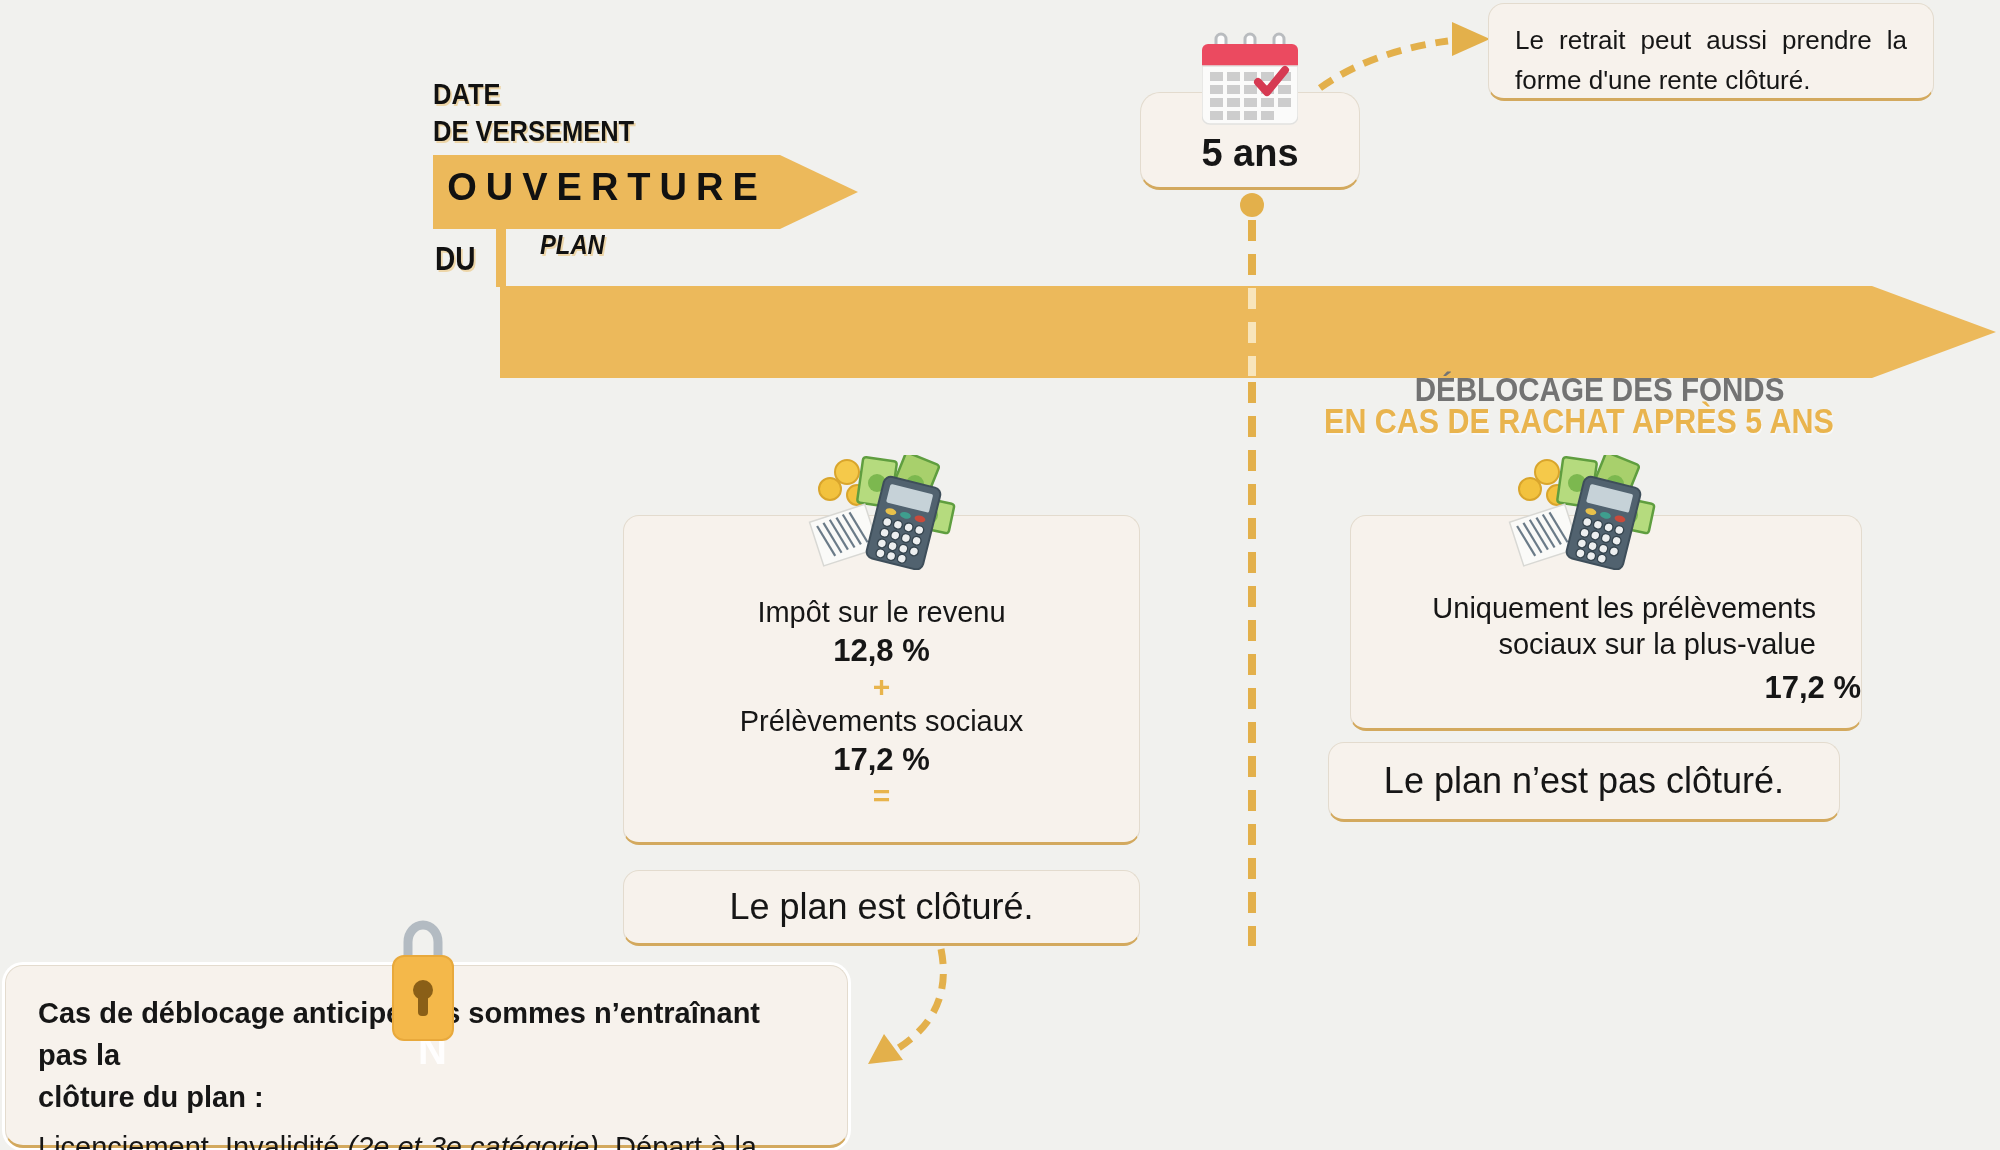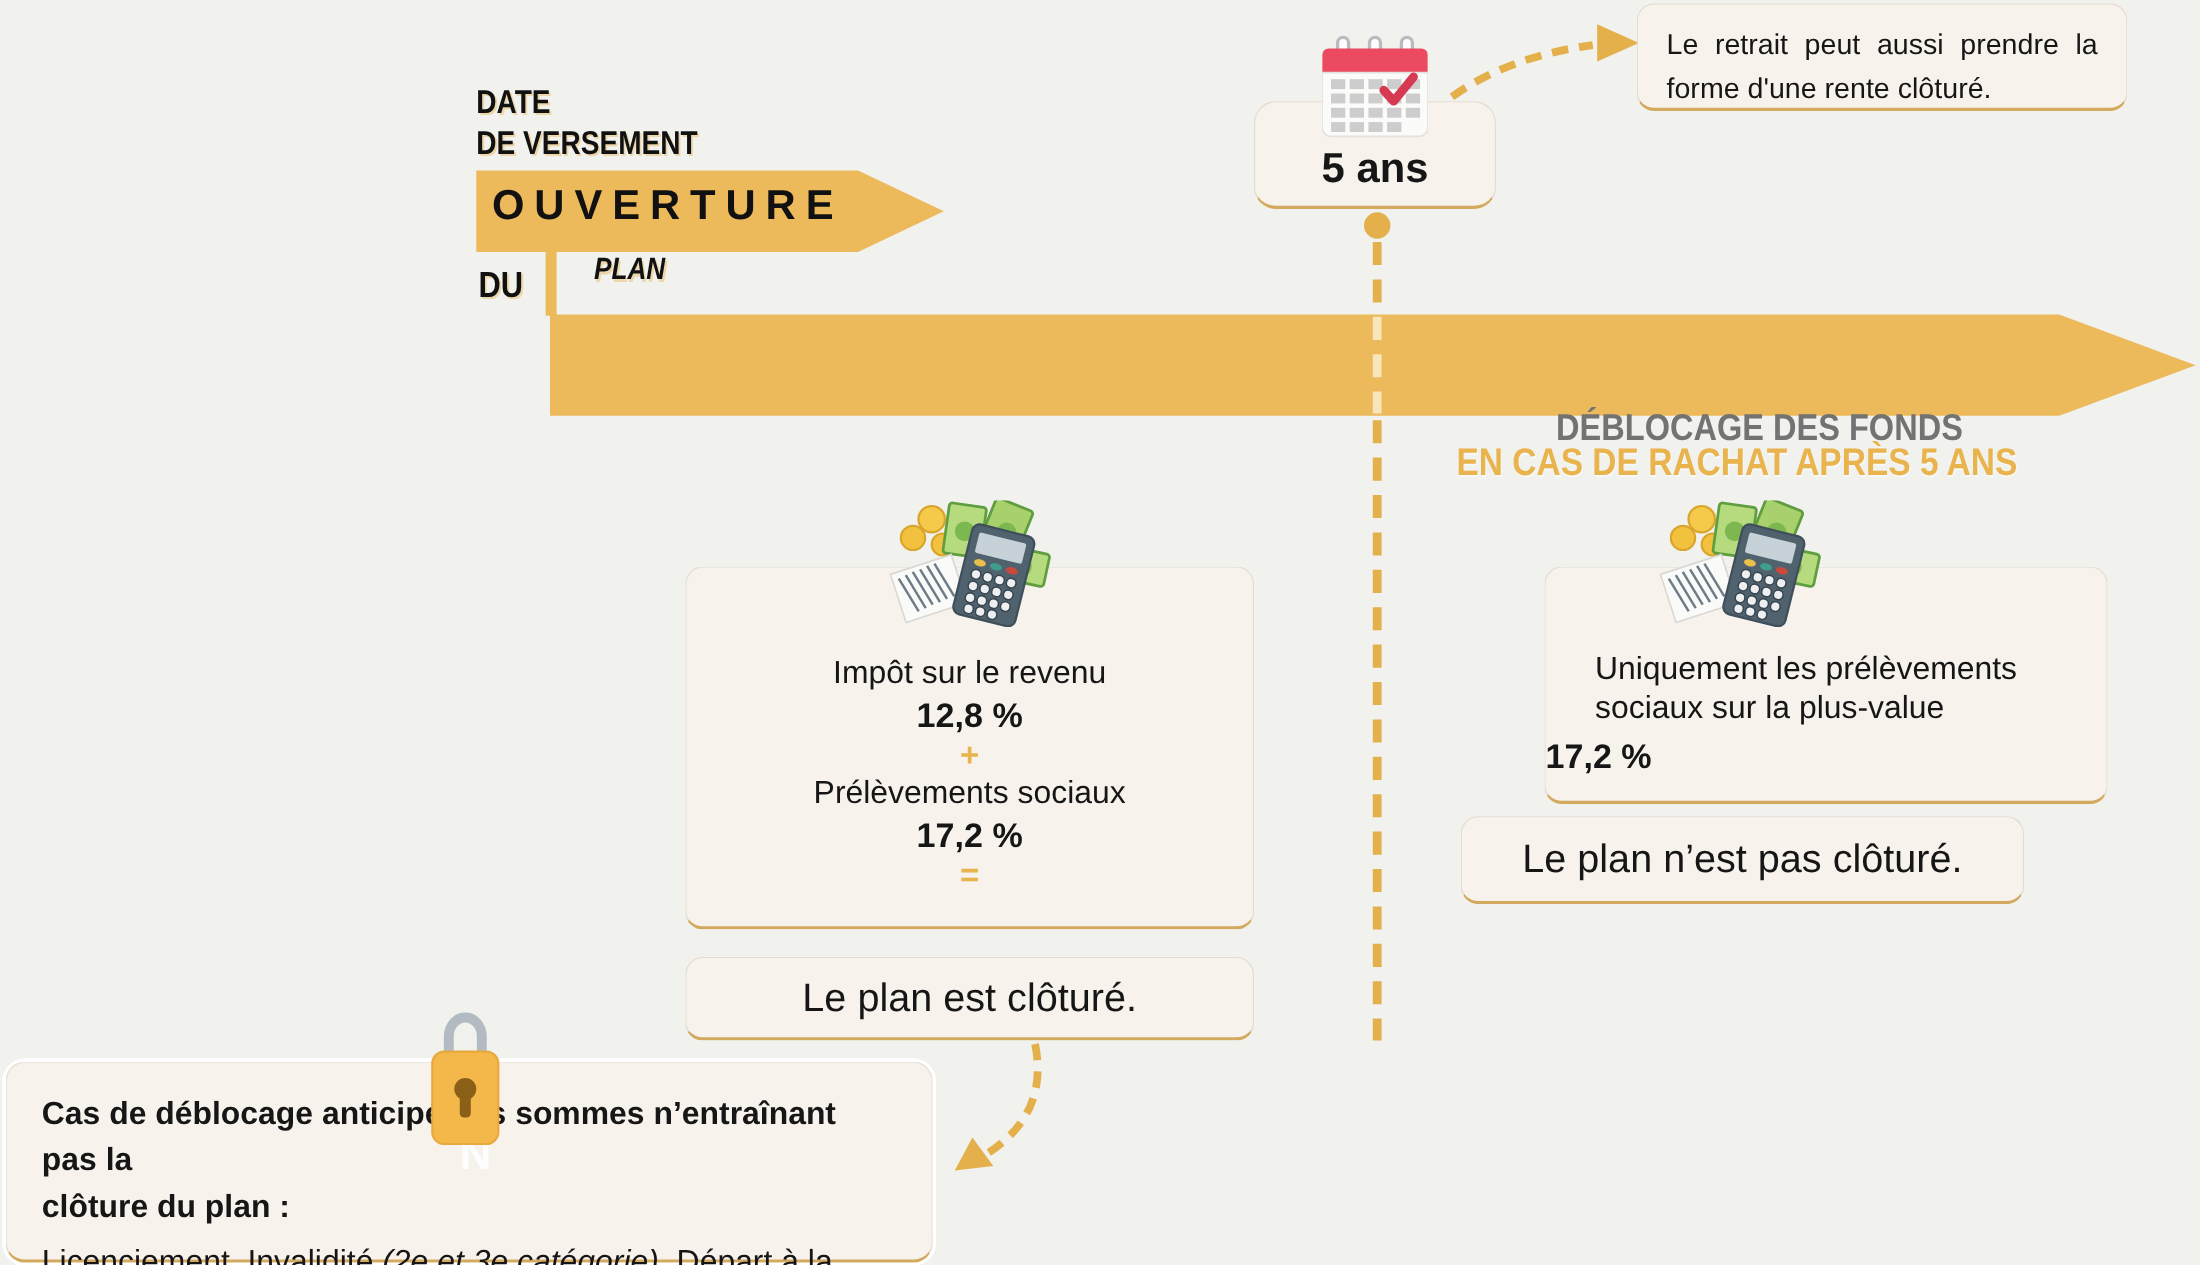--- a/index.html
+++ b/index.html
@@ -183,21 +183,21 @@
   <span class="abs" style="left:808px;top:455px;">
     <svg width="150" height="115" viewBox="0 0 150 115">
         <use href="#money-calc"></use>
       </svg>
   </span>
 
   <div class="box centered status-text" style="left:623px;top:870px;width:517px;height:76px;">
     <span>Le plan est clôturé.</span>
   </div>
 
-  <div class="box" style="left:1404px;top:515px;width:512px;height:216px;padding-top:74px;text-align:left;">
+  <div class="box" style="left:1350px;top:515px;width:512px;height:216px;padding-top:74px;text-align:right;">
     <div class="tax-line" style="width:420px;margin:0 auto;">Uniquement les prélèvements sociaux sur la plus-value</div>
     <div class="tax-value" style="margin-top:6px;">17,2 %</div>
   </div>
 
   <span class="abs" style="left:1508px;top:455px;">
     <svg width="150" height="115" viewBox="0 0 150 115">
         <use href="#money-calc"></use>
       </svg>
   </span>
 

